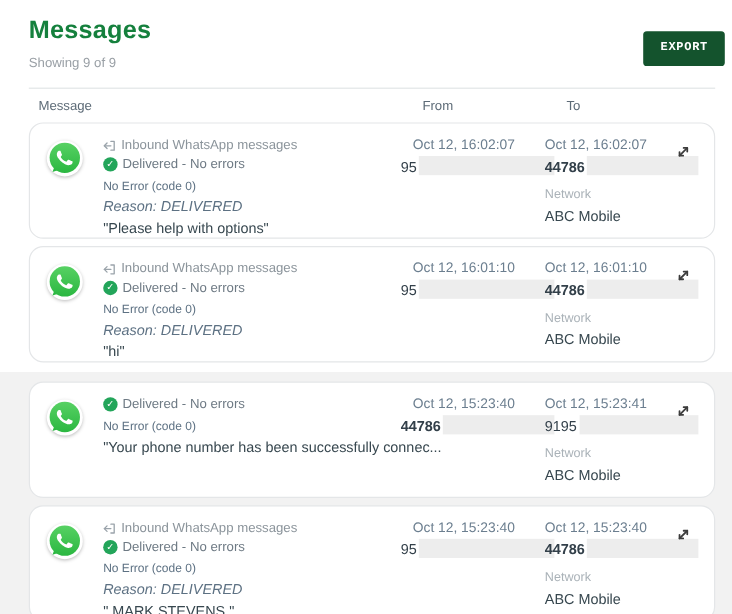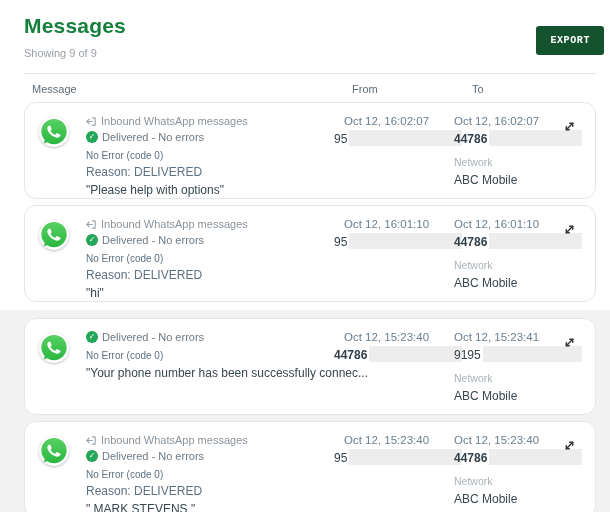--- a/index.html
+++ b/index.html
@@ -43,21 +43,21 @@
 
   .main{position:absolute;left:61px;top:10px;}
   .type-line{display:flex;align-items:center;gap:4px;height:16px;font-size:11px;color:#8b949b;}
   .dir-icon svg{display:block;}
   .status-line{display:flex;align-items:center;gap:4px;height:16px;font-size:11px;color:#6e7a84;}
   .check-badge{
     width:12px;height:12px;border-radius:50%;background:#23a55a;color:#fff;
     font-size:8px;line-height:12px;text-align:center;flex:0 0 12px;
   }
   .error-line{font-size:10px;color:#5d7183;line-height:17px;margin-top:2px;}
-  .reason-line{font-size:12px;color:#5d7183;line-height:17px;}
+  .reason-line{font-size:12px;color:#5d7183;line-height:17px;font-style:italic;}
   .msg-line{font-size:12px;color:#37474f;line-height:18px;white-space:nowrap;}
 
   .cell-from{position:absolute;left:309px;top:12px;width:128px;}
   .cell-to{position:absolute;left:429px;top:12px;width:128px;}
   .time{font-size:11.5px;color:#6b7e8f;}
   .cell-from .time{padding-left:10px;}
   .numrow{display:flex;align-items:flex-end;margin-top:3px;height:16px;}
   .num{font-size:12px;color:#33404a;padding-right:2px;white-space:nowrap;}
   .num.bold{font-weight:bold;}
   .redact{flex:1;height:16px;background:#ededed;}

